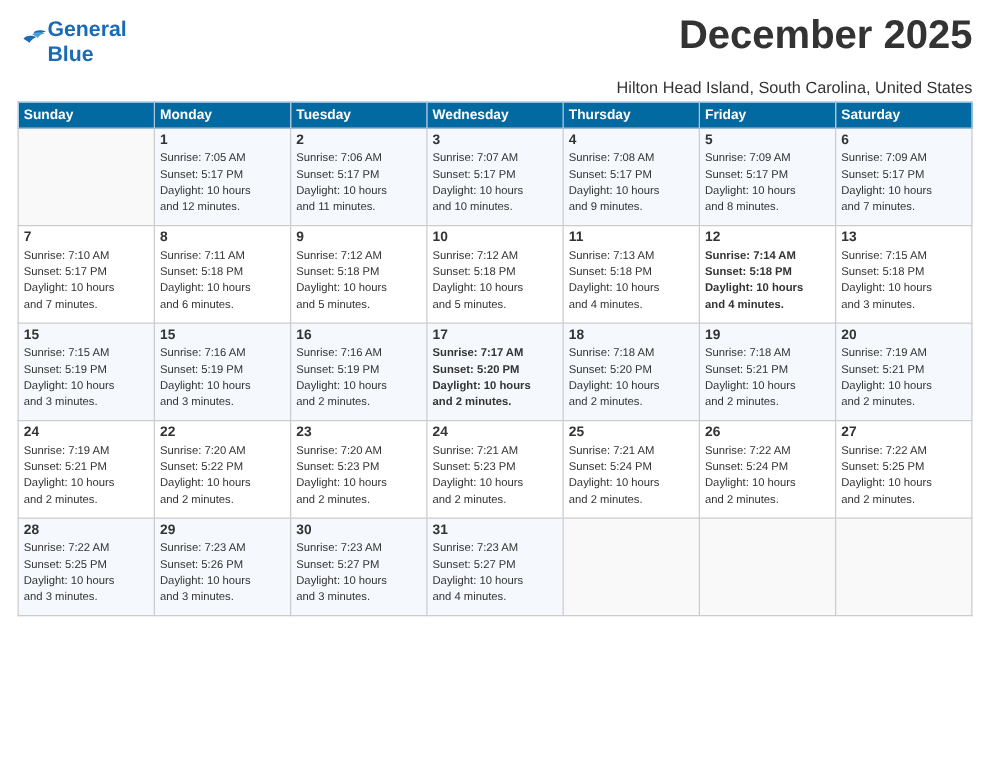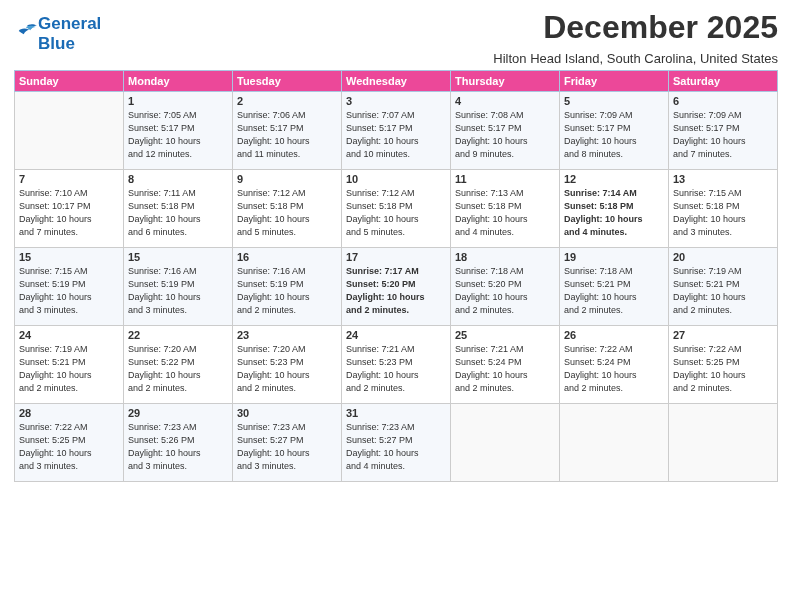--- a/index.html
+++ b/index.html
@@ -45,29 +45,29 @@
     }
     .month-title {
       font-size: 32px;
       font-weight: bold;
       color: #333;
       line-height: 1.1;
     }
     .subtitle {
       font-size: 13px;
       color: #333;
-      margin-top: 6px;
+      margin-top: 17px;
     }
     table {
       width: 100%;
       border-collapse: collapse;
       table-layout: fixed;
     }
     thead tr th {
-      background-color: #ec4899;
+      background-color: #0369a1;
       color: #fff;
       font-size: 11px;
       font-weight: bold;
       padding: 4px 4px;
       text-align: left;
       border: 1px solid #aac4e0;
     }
     tbody tr td {
       border: 1px solid #ccc;
       vertical-align: top;
@@ -181,21 +181,21 @@
             <div class="day-info" style="white-space: pre-line;">Sunrise: 7:09 AM
 Sunset: 5:17 PM
 Daylight: 10 hours
 and 7 minutes.</div>
           </td>
         </tr>
         <tr>
           <td>
             <span class="day-number">7</span>
             <div class="day-info" style="white-space: pre-line;">Sunrise: 7:10 AM
-Sunset: 10:17 PM
+Sunset: 5:17 PM
 Daylight: 10 hours
 and 7 minutes.</div>
           </td>
           <td>
             <span class="day-number">8</span>
             <div class="day-info" style="white-space: pre-line;">Sunrise: 7:11 AM
 Sunset: 5:18 PM
 Daylight: 10 hours
 and 6 minutes.</div>
           </td>

